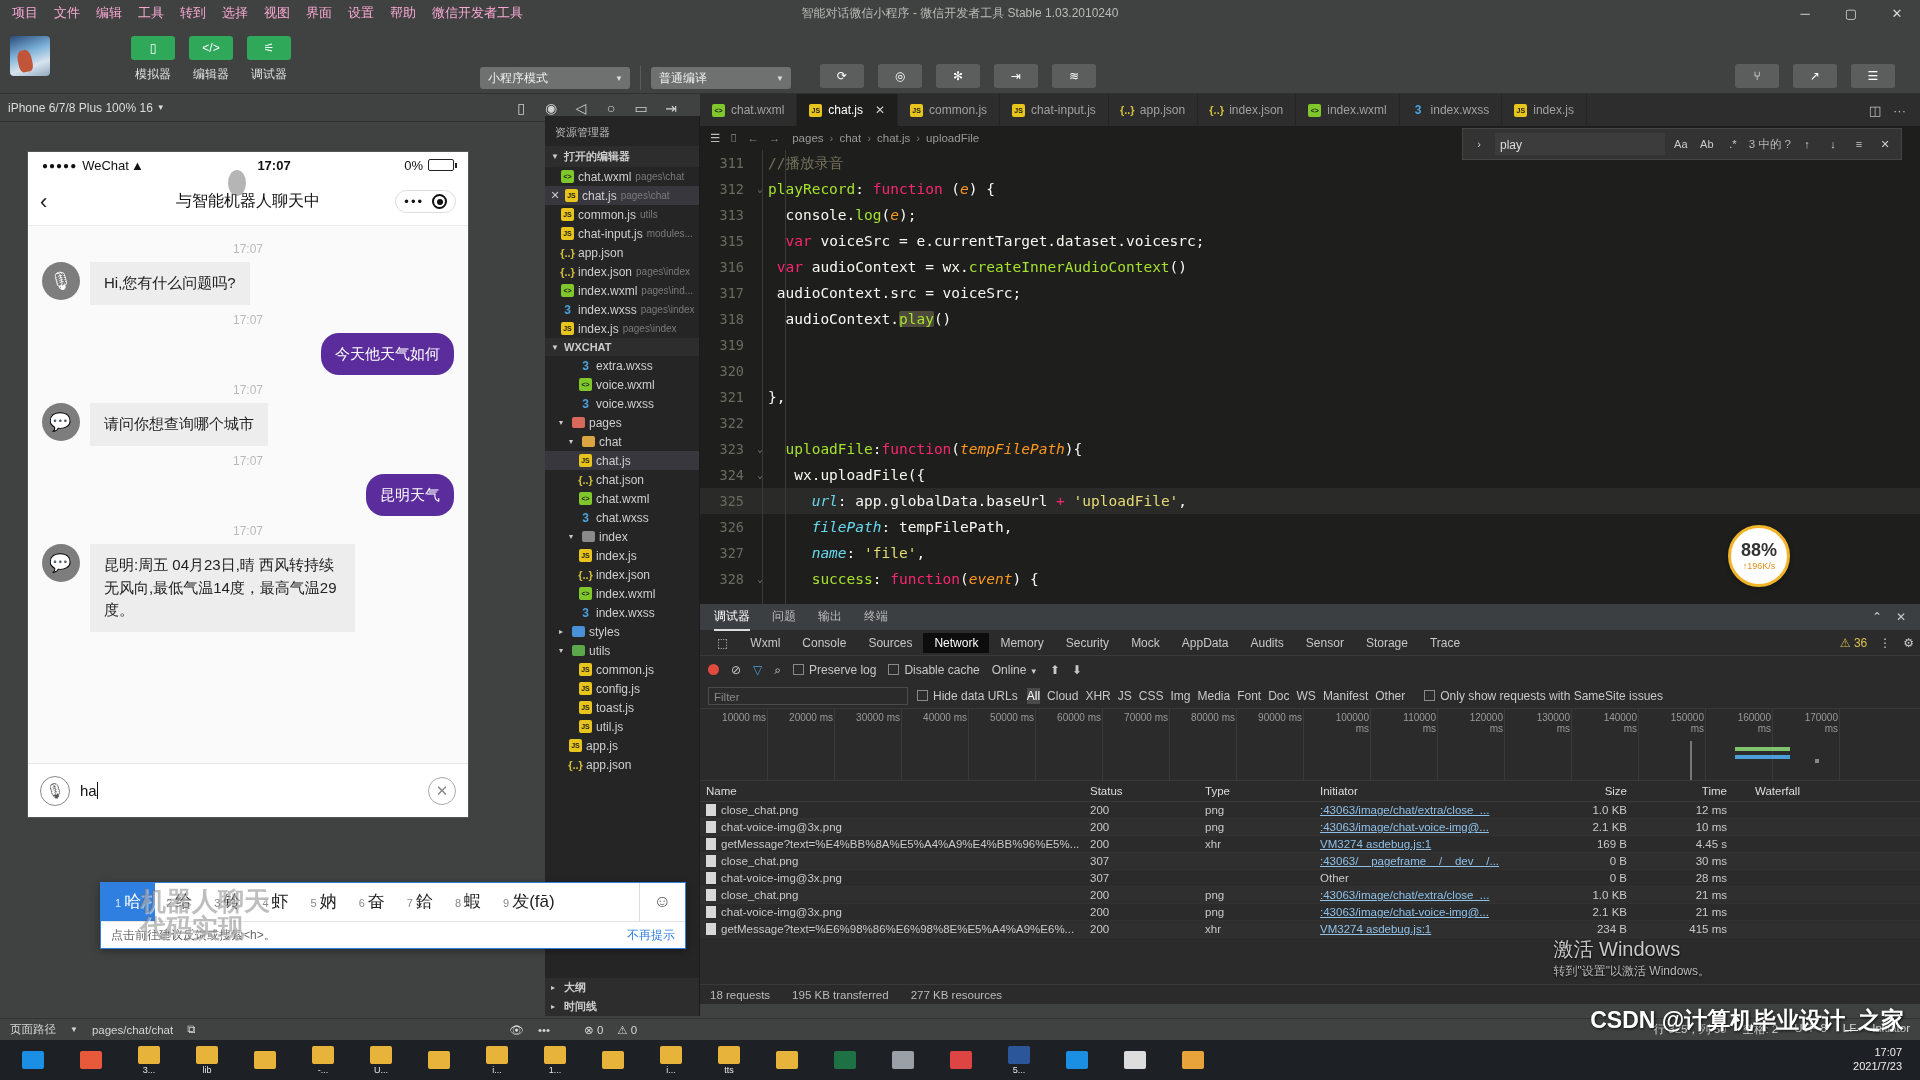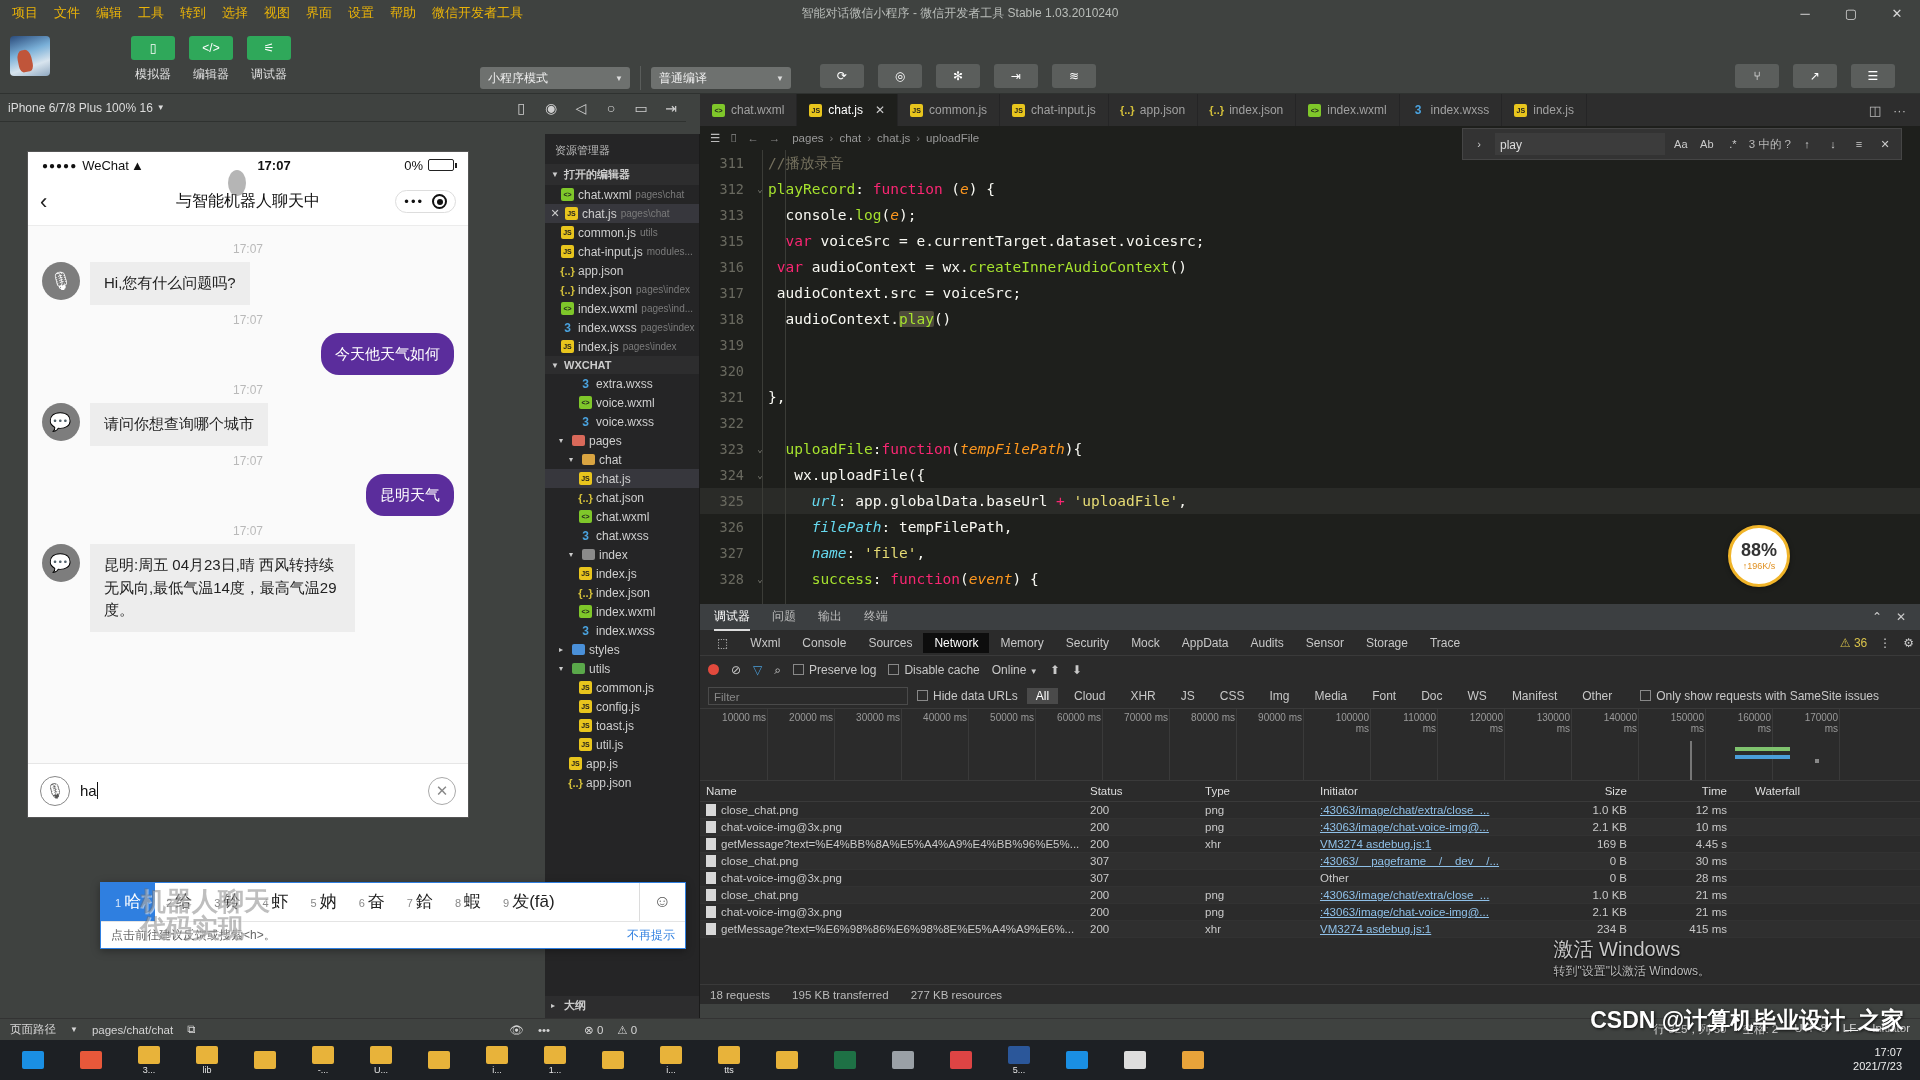--- a/index.html
+++ b/index.html
@@ -8,21 +8,21 @@
     font-family: "Liberation Sans", "DejaVu Sans", sans-serif;
     background:#3f4240; color:#d4d4d4; font-size:13px;
     -webkit-font-smoothing: antialiased;
   }
   .app { position:relative; width:1920px; height:1080px; }
 
   
   .titlebar { position:absolute; left:0; top:0; width:1920px; height:26px;
      background:#3f4240; display:flex; align-items:center; }
   .menu { display:flex; align-items:center; gap:16px; padding-left:12px; }
-  .menu span { color:#eab308; font-size:13px; cursor:default; }
+  .menu span { color:#f9a8d4; font-size:13px; cursor:default; }
   .wintitle { position:absolute; left:0; right:0; text-align:center;
      color:#b9bdb9; font-size:12px; pointer-events:none; }
   .wincontrols { position:absolute; right:0; top:0; display:flex; height:26px; }
   .wincontrols div { width:46px; height:26px; display:flex; align-items:center;
      justify-content:center; color:#d8d8d8; font-size:13px; }
 
   
   .toolbar { position:absolute; left:0; top:26px; width:1920px; height:68px;
      background:#3f4240; border-bottom:1px solid #2f3230; }
   .avatar { position:absolute; left:10px; top:10px; width:40px; height:40px;
@@ -100,21 +100,21 @@
   .imeemo { margin-left:auto; width:46px; text-align:center; font-size:17px; color:#555;
      border-left:1px solid #dcdcdc; height:38px; line-height:38px;}
   .imefoot { border-top:1px solid #e4e4e4; height:27px; display:flex; align-items:center;
      padding:0 10px; font-size:12px; color:#666; }
   .imefoot .link { margin-left:auto; color:#2f7fe0; cursor:pointer; }
   .wm { position:absolute; left:140px; top:888px; font-size:26px; font-weight:bold;
      color:rgba(110,110,110,.45); z-index:55; pointer-events:none; line-height:1.05;
      text-shadow:1px 1px 0 rgba(255,255,255,.5); }
 
   
-  .explorer { position:absolute; left:545px; top:134px; width:155px; height:900px;
+  .explorer { position:absolute; left:545px; top:116px; width:155px; height:900px;
      background:#252526; border-right:1px solid #1b1b1b; font-size:12px; overflow:hidden;}
   .exp-h { padding:9px 10px 6px; color:#bbb; font-size:11px; }
   .exp-sec { padding:3px 6px; color:#ccc; font-weight:bold; font-size:11px;
      display:flex; align-items:center; gap:4px; background:#2d2d2e; }
   .tw { font-size:8px; color:#ccc; width:9px; display:inline-block; }
   .erow { display:flex; align-items:center; height:19px; padding-left:6px; gap:4px;
      white-space:nowrap; overflow:hidden; color:#cfcfcf; cursor:pointer;}
   .erow.sel2 { background:#37373d; }
   .fico { width:13px;height:13px;border-radius:2px;font-size:7px;color:#1c1c1c;
      display:flex;align-items:center;justify-content:center;font-weight:bold;flex:0 0 13px;}
@@ -183,21 +183,21 @@
   .dt-tabs .t.active { background:#0d0d0d; color:#fff; }
   .dt-tabs .rt { margin-left:auto; display:flex; align-items:center; gap:12px; color:#ccc;}
   .dt-ctrl { height:27px; display:flex; align-items:center; gap:12px; padding:0 8px;
      font-size:12px; color:#c8c8c8; }
   .rec { width:11px;height:11px;border-radius:50%;background:#e24a3d;}
   .ck { width:11px;height:11px;border:1px solid #888; display:inline-block; vertical-align:-1px; margin-right:5px;}
   .dt-filter { height:26px; display:flex; align-items:center; gap:9px; padding:0 8px;
      font-size:12px; color:#c8c8c8; border-bottom:1px solid #3a3a3a;}
   .fbox { width:200px; height:18px; background:#2b2b2b; border:1px solid #4a4a4a; color:#888;
      font-size:11.5px; padding:0 5px; line-height:18px;}
-  .ftype { padding:1px 9px; cursor:pointer;}
+  .ftype { padding:1px 0; cursor:pointer;}
   .ftype.on { background:#4a4a4a; color:#fff; }
   .timeline { height:72px; position:relative; border-bottom:1px solid #3a3a3a; overflow:hidden;}
   .tick { position:absolute; top:0; height:72px; border-left:1px solid #3a3a3a; }
   .tick span { position:absolute; top:3px; left:-46px; width:44px; text-align:right;
      font-size:10px; color:#9a9a9a; }
   .netrow-sm { position:absolute; height:4px; background:#7fc36e; }
   .dt-table { font-size:11.5px; color:#c9c9c9; }
   .dth { display:flex; height:21px; align-items:center; border-bottom:1px solid #3a3a3a;
      background:#2b2b2b; color:#ddd;}
   .dtr { display:flex; height:17px; align-items:center; border-bottom:1px solid #323232;}

